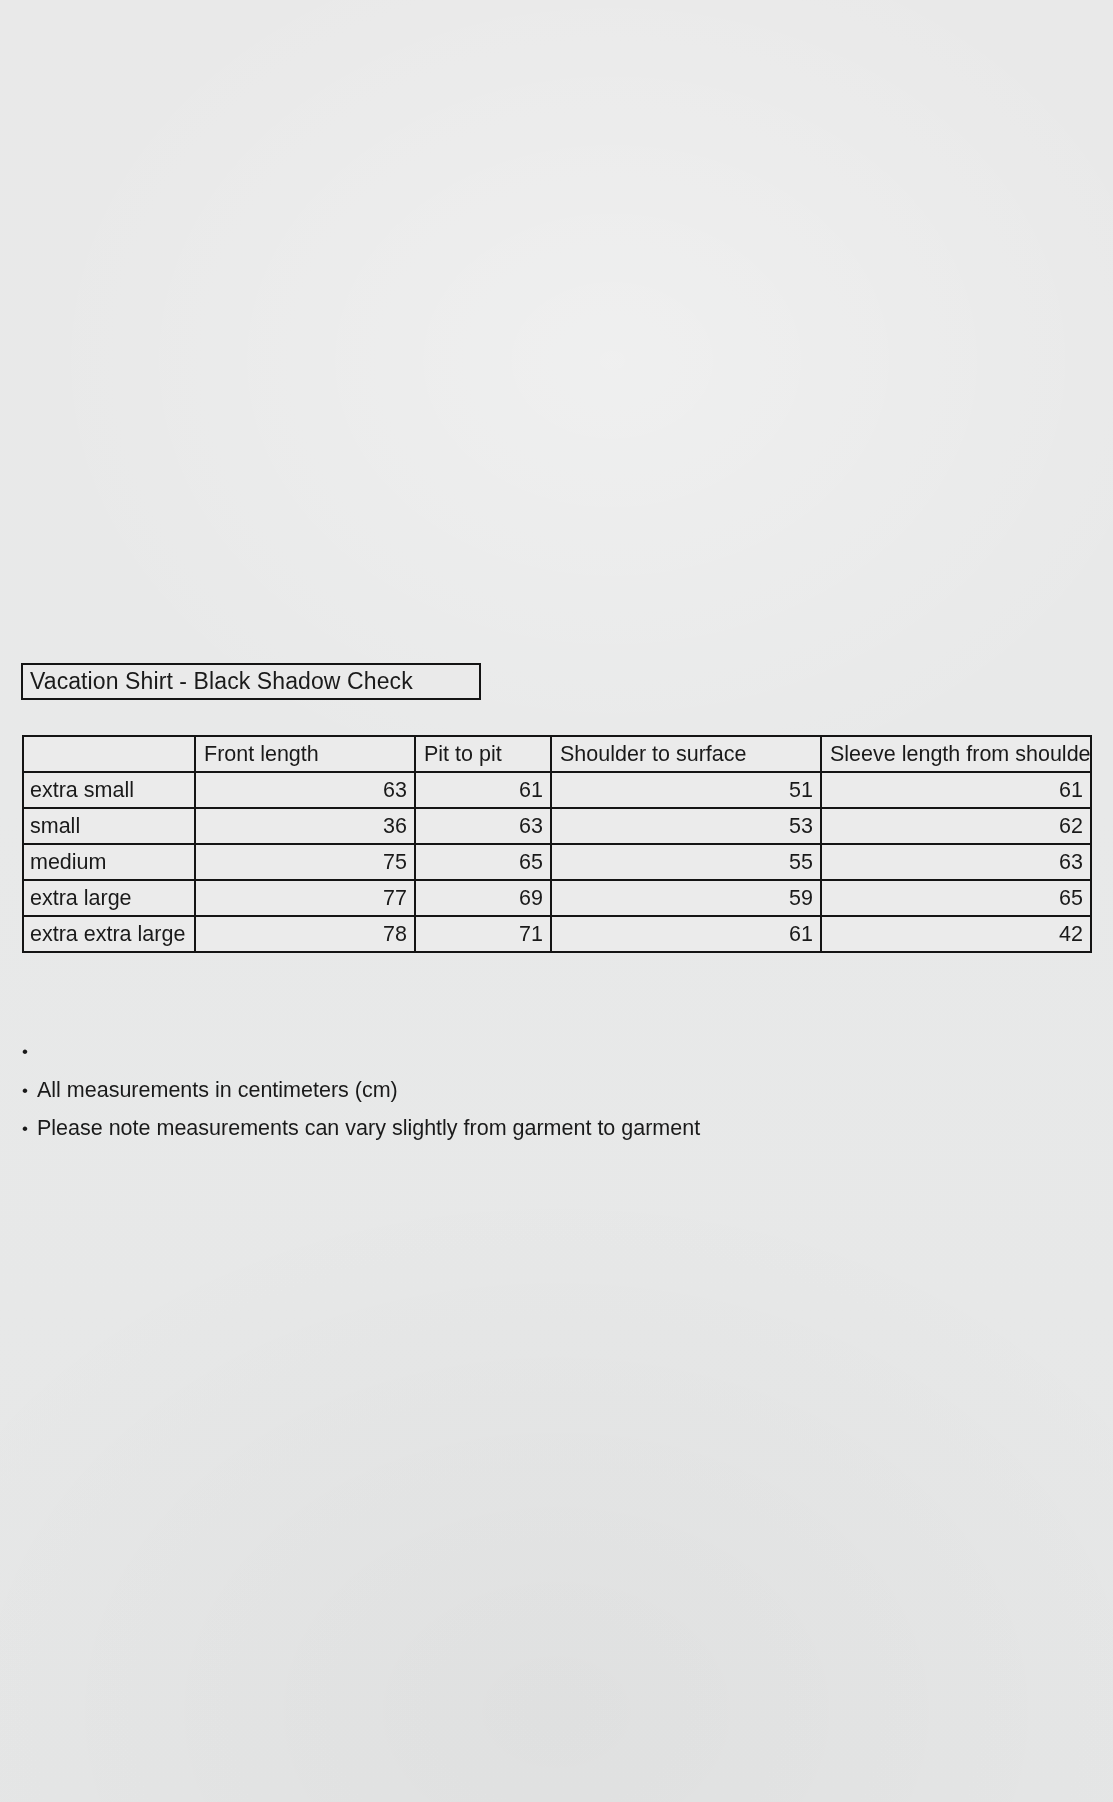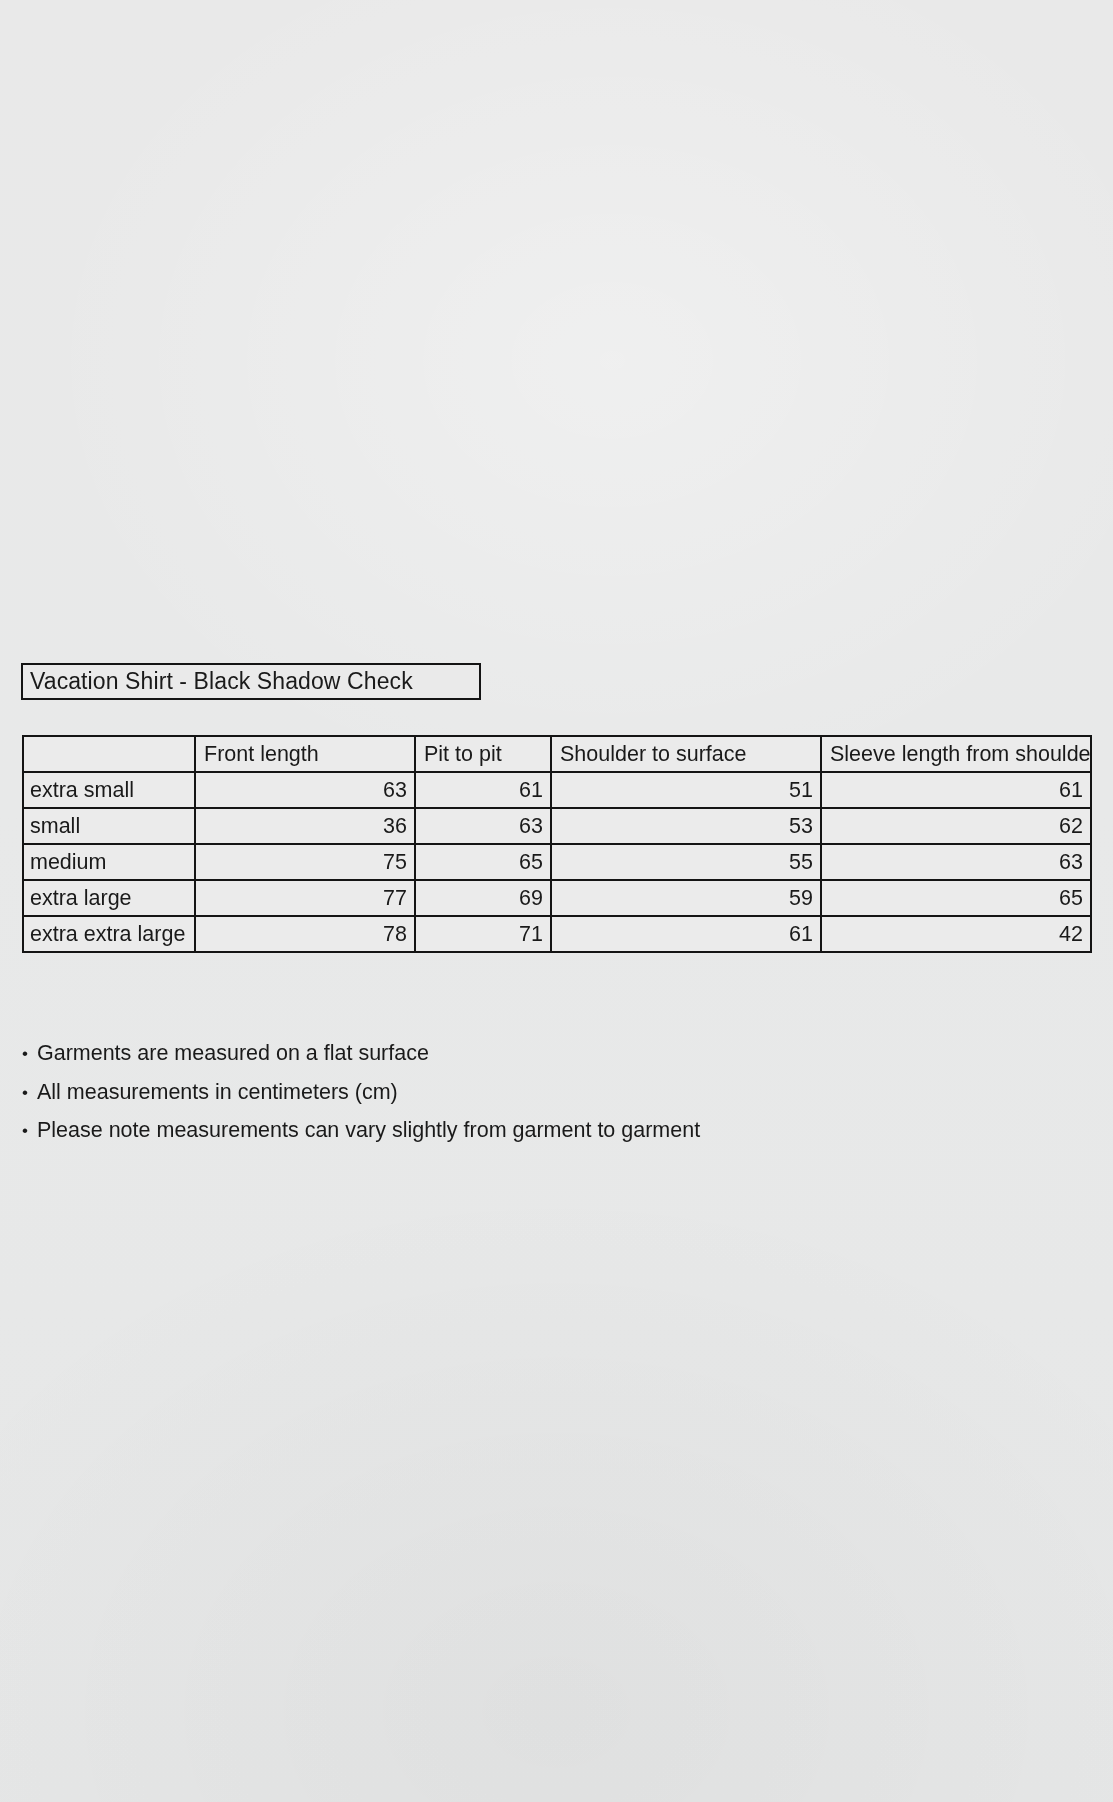--- a/index.html
+++ b/index.html
@@ -156,21 +156,20 @@
         <td class="num">71</td>
         <td class="num">61</td>
         <td class="num">42</td>
       </tr>
     </tbody>
   </table>
 
   <div class="notes">
     <div class="note-line">
       <span class="bullet">•</span>
-      <span>Garments are measured on a flat surface</span>
     </div>
     <div class="note-line">
       <span class="bullet">•</span>
       <span>All measurements in centimeters (cm)</span>
     </div>
     <div class="note-line">
       <span class="bullet">•</span>
       <span>Please note measurements can vary slightly from garment to garment</span>
     </div>
   </div>

